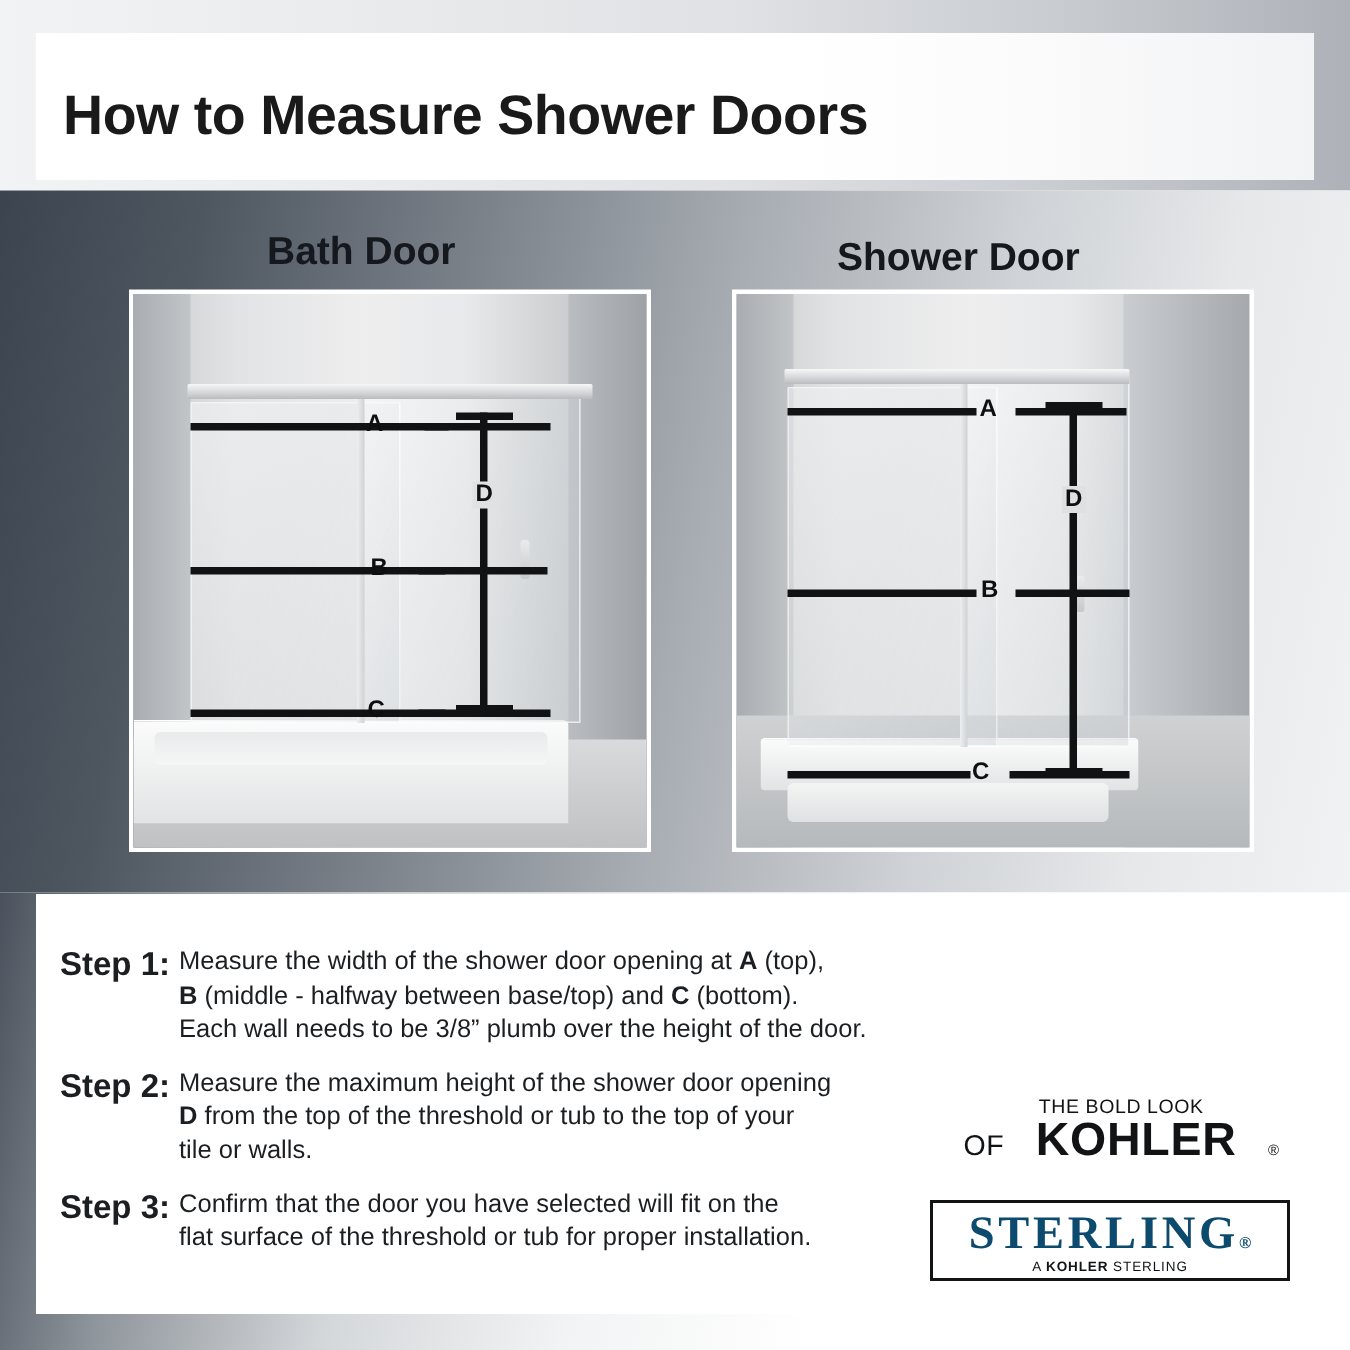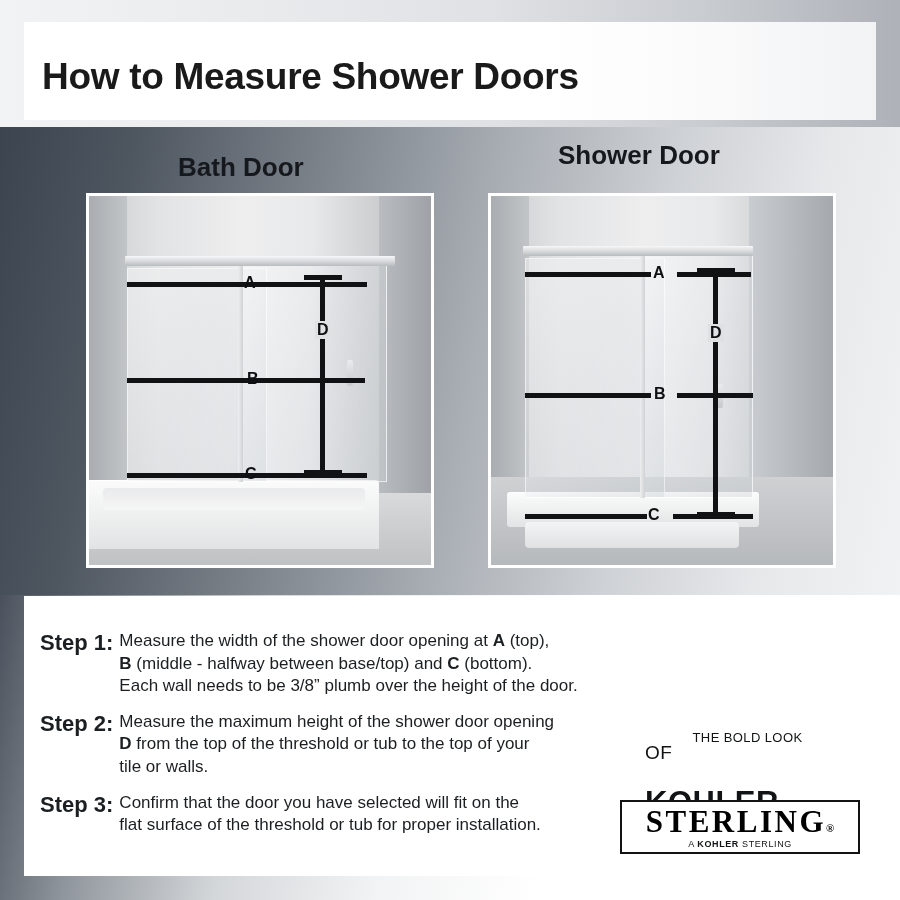--- a/index.html
+++ b/index.html
@@ -67,21 +67,21 @@
 
   
   .panel-title {
     position: absolute;
     font-size: 26px;
     font-weight: bold;
     color: #15181c;
     white-space: nowrap;
   }
   #bath-title { left: 178px; top: 152px; }
-  #shower-title { left: 558px; top: 140px; }
+  #shower-title { left: 558px; top: 156px; }
 
   
   .panel {
     position: absolute;
     border: 3px solid #ffffff;
     box-sizing: border-box;
     overflow: hidden;
   }
   #panel-bath  { left: 86px;  top: 193px; width: 348px; height: 375px; }
   #panel-shower{ left: 488px; top: 193px; width: 348px; height: 375px; }
@@ -191,21 +191,20 @@
     font-size: 13px;
     letter-spacing: 0.4px;
     font-family: "Liberation Sans", sans-serif;
   }
   .kohler-line2 {
     display: flex;
     align-items: baseline;
     justify-content: center;
     gap: 21px;
     margin-top: -3px;
-    flex-direction: column;
   }
   .kohler-of { font-size: 19px; letter-spacing: 0.4px; }
   .kohler-word {
     font-size: 31px;
     font-weight: bold;
     letter-spacing: 0.5px;
   }
   .kohler-reg { font-size: 10px; }
 
   .sterling-logo {
@@ -217,21 +216,21 @@
     box-sizing: border-box;
     padding: 4px 0 3px 0;
     text-align: center;
     background: #ffffff;
   }
   .sterling-word {
     font-family: "Liberation Serif", serif;
     font-size: 31px;
     font-weight: bold;
     letter-spacing: 2.5px;
-    color: #000000;
+    color: #0c4a6e;
     line-height: 1;
   }
   .sterling-reg { font-size: 11px; letter-spacing: 0; }
   .sterling-sub {
     font-size: 9px;
     letter-spacing: 0.6px;
     color: #111315;
     margin-top: 2px;
   }
   .sterling-sub b { font-weight: bold; }

